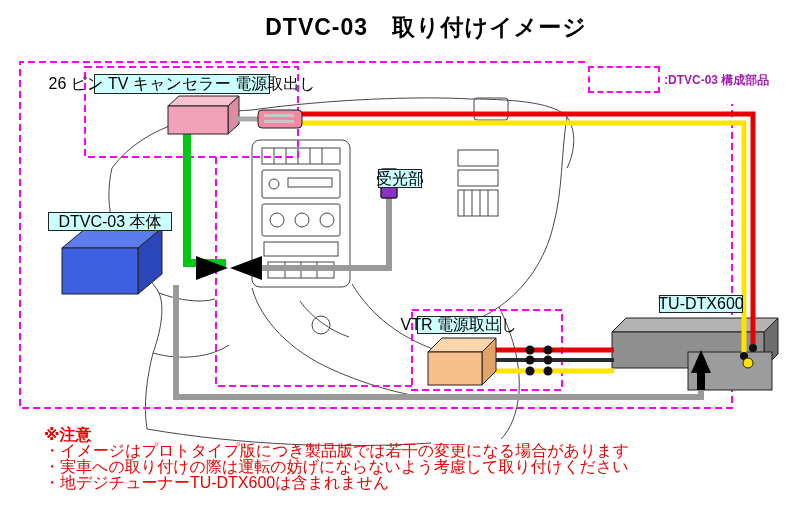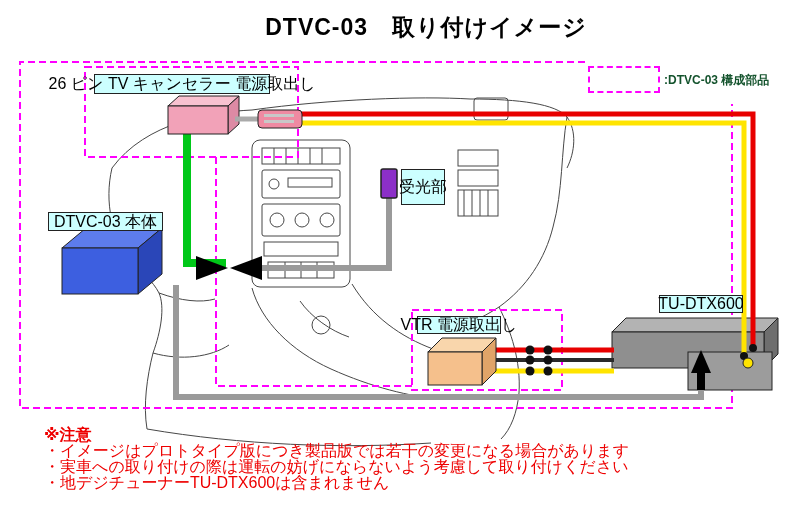--- a/index.html
+++ b/index.html
@@ -10,21 +10,21 @@
            font-size:23px; font-weight:bold; color:#000; letter-spacing:1px;margin-left:26px; }
   svg.diagram { position:absolute; left:0; top:0; }
   .tag { position:absolute; background:#ccffff; border:1px solid #222; font-size:16px;
          line-height:1; display:flex; align-items:center; justify-content:center;
          white-space:nowrap; color:#000; z-index:5; padding:0 2px; }
   .warning { position:absolute; left:402px; top:192px; color:#f00000; font-size:9px;
              font-weight:bold; white-space:nowrap; z-index:5; }
   .legend-swatch { position:absolute; left:588px; top:66px; width:72px; height:27px;
                    border:2px dashed #ff00ff; z-index:5; }
   .legend-text { position:absolute; left:664px; top:72px; font-size:12px; font-weight:bold;
-                 color:#14532d; white-space:nowrap; z-index:5; }
+                 color:#a21caf; white-space:nowrap; z-index:5; }
   .notes { position:absolute; left:44px; top:427px; color:#ee0000; font-size:16px;
            line-height:16px; z-index:5; }
   .notes .head { font-weight:bold; }
   .watermark { position:absolute; left:672px; top:472px; font-size:15px; font-weight:bold;
                font-style:italic; color:#2030c0; z-index:5; }
 </style>
 </head>
 <body>
 
 <div class="stage">
@@ -138,22 +138,22 @@
 
     <g fill="#000">
       <polygon points="196,256 196,280 228,268"></polygon>
       <polygon points="262,256 262,280 230,268"></polygon>
       <polygon points="701,350 691,373 711,373"></polygon>
       <rect x="697" y="373" width="8" height="17"></rect>
     </g>
   </svg>
 
   <div class="tag" style="left:94px;top:74px;width:176px;height:20px">26 ピン TV キャンセラー 電源取出し</div>
-  <div class="tag" style="left:48px;top:212px;width:115px;height:19px">DTVC-03 本体</div>
-  <div class="tag" style="left:401px;top:169px;width:44px;height:36px">受光部</div>
+  <div class="tag" style="left:48px;top:212px;width:124px;height:19px">DTVC-03 本体</div>
+  <div class="tag" style="left:378px;top:169px;width:44px;height:19px">受光部</div>
   <div class="tag" style="left:417px;top:316px;width:84px;height:18px">VTR 電源取出し</div>
   <div class="tag" style="left:659px;top:295px;width:84px;height:18px">TU-DTX600</div>
 
   <div class="legend-swatch"></div>
   <div class="legend-text">:DTVC-03 構成部品</div>
 
   <div class="notes">
     <div class="head">※注意</div>
     <div>・イメージはプロトタイプ版につき製品版では若干の変更になる場合があります</div>
     <div>・実車への取り付けの際は運転の妨げにならないよう考慮して取り付けください</div>

